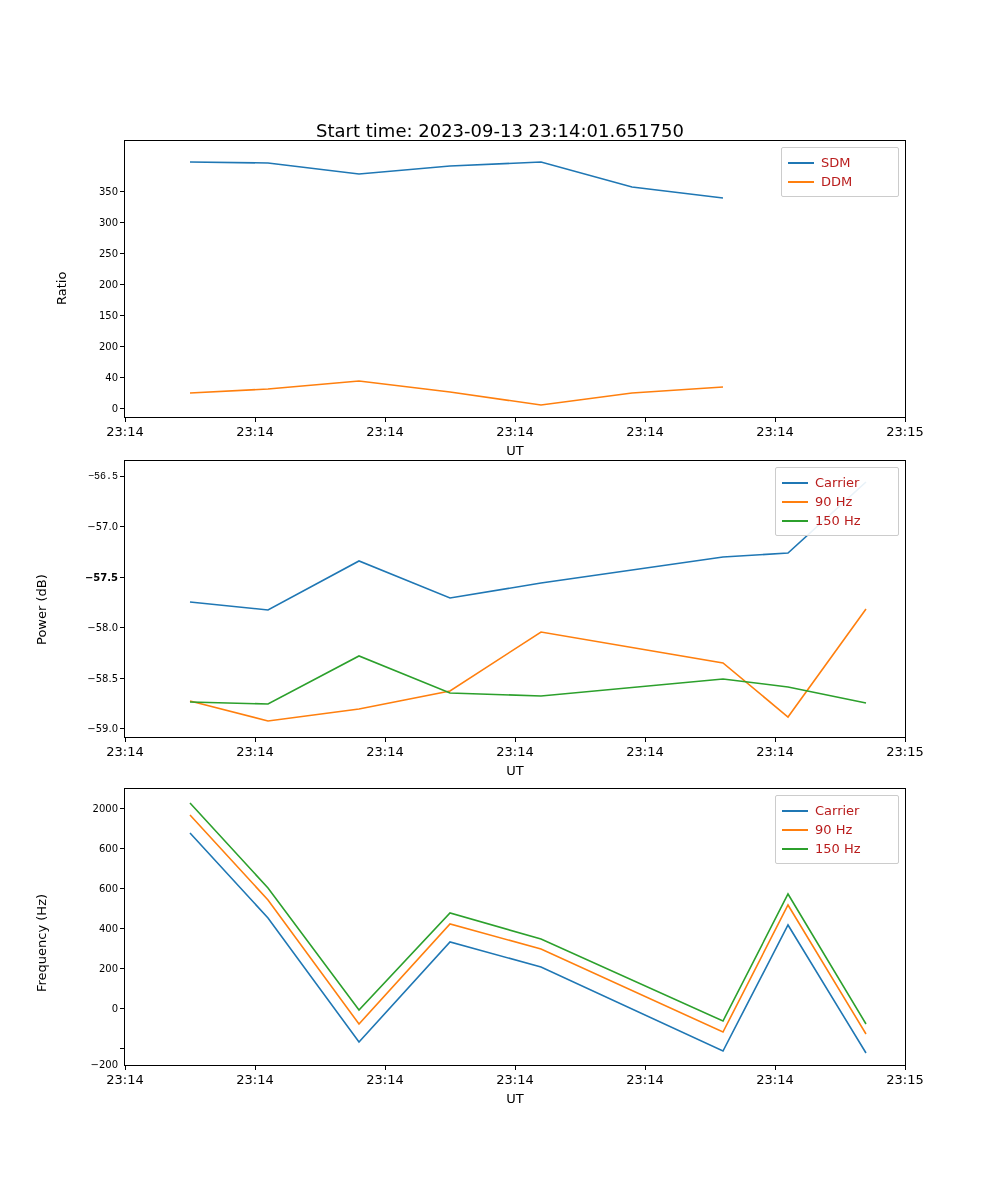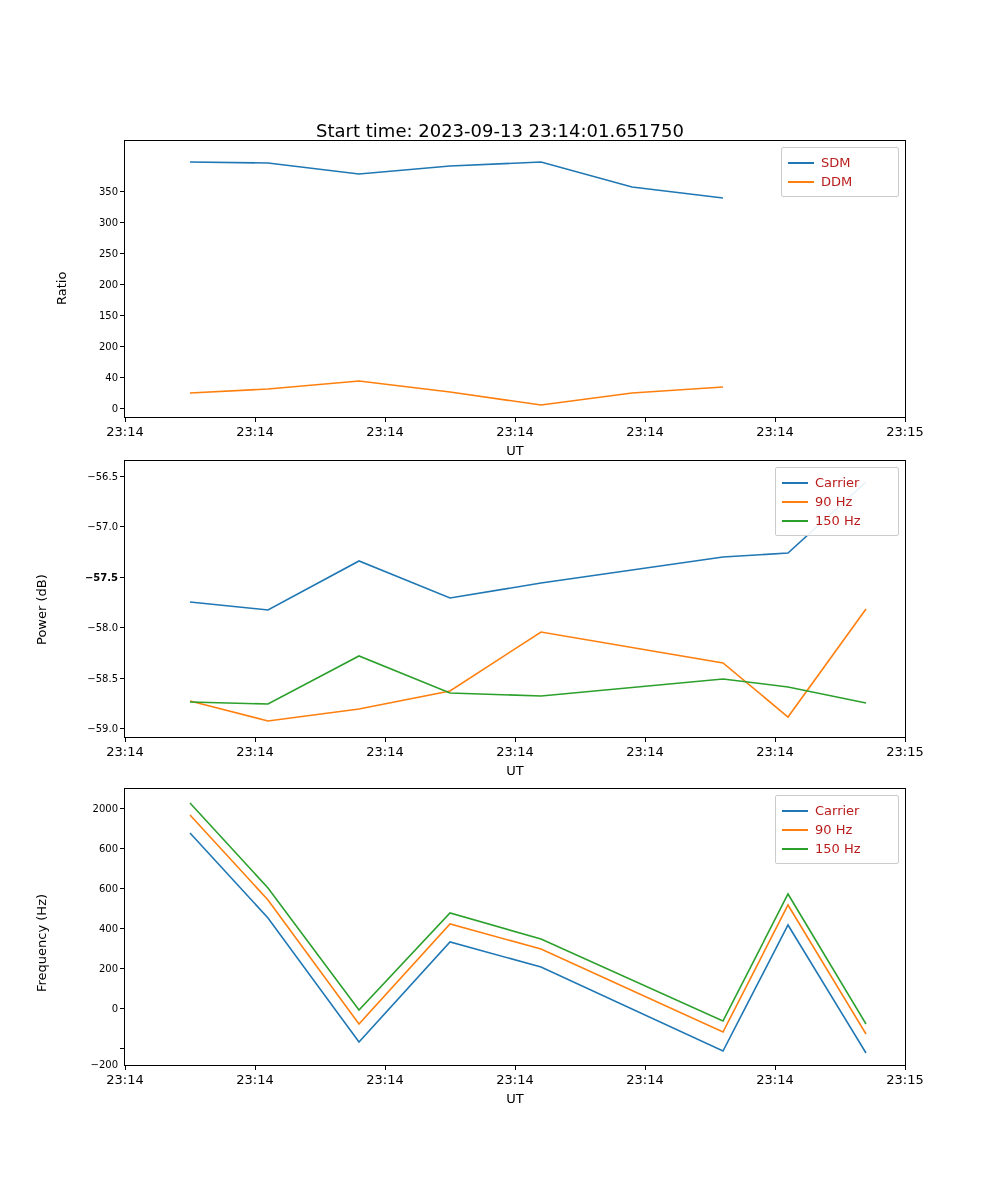--- a/index.html
+++ b/index.html
@@ -192,21 +192,21 @@
           <span class="legend-label">150 Hz</span>
         </div>
       </div>
     </div>
 
     <div class="ytick" style="left:58px; top:288px; width:60px;">−59.0</div>
     <div class="ytick" style="left:58px; top:238px; width:60px;">−58.5</div>
     <div class="ytick" style="left:58px; top:187px; width:60px;text-align:right;">−58.0</div>
     <div class="ytick" style="left:58px; top:137px; width:60px;font-weight:bold;">−57.5</div>
     <div class="ytick" style="left:58px; top:86px;  width:60px;">−57.0</div>
-    <div class="ytick" style="left:58px; top:36px;  width:60px;">−56.5</div>
+    <div class="ytick" style="left:58px; top:36px;  width:60px;font-family:Liberation Mono, monospace;">−56.5</div>
 
     <div class="tickmark" style="left:120px; top:288px; width:4px; height:1px;"></div>
     <div class="tickmark" style="left:120px; top:238px; width:4px; height:1px;"></div>
     <div class="tickmark" style="left:120px; top:187px; width:4px; height:1px;"></div>
     <div class="tickmark" style="left:120px; top:137px; width:4px; height:1px;"></div>
     <div class="tickmark" style="left:120px; top:86px;  width:4px; height:1px;"></div>
     <div class="tickmark" style="left:120px; top:36px;  width:4px; height:1px;"></div>
 
     <div class="xtick" style="left:125px; top:304px; width:80px;">23:14</div>
     <div class="xtick" style="left:255px; top:304px; width:80px;">23:14</div>

